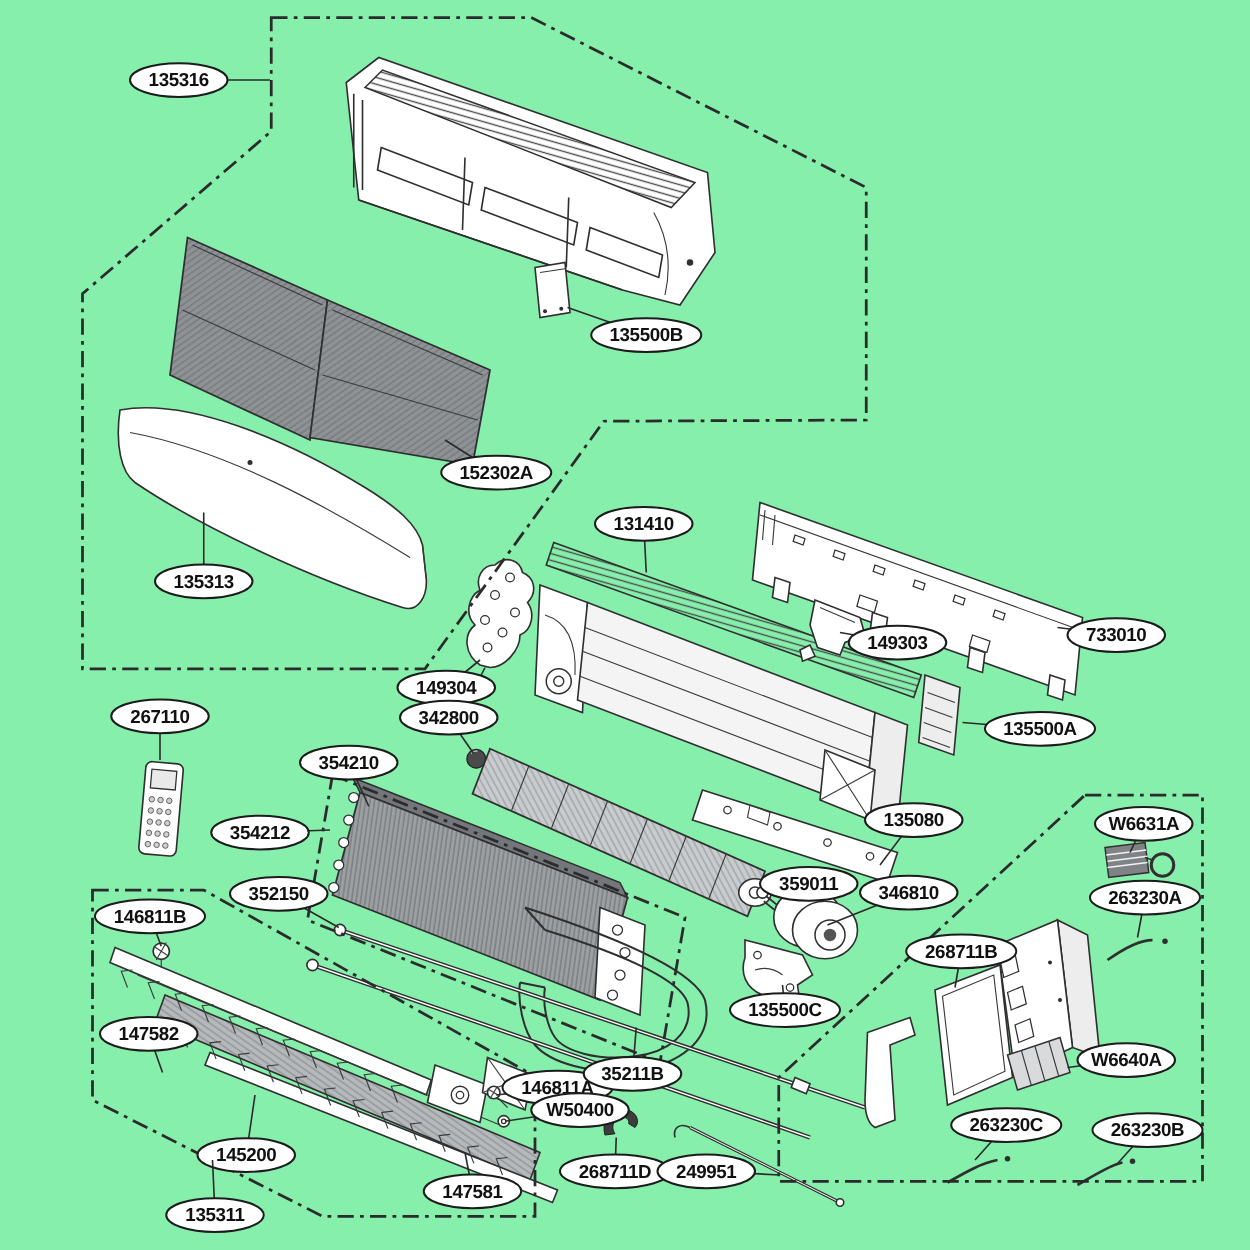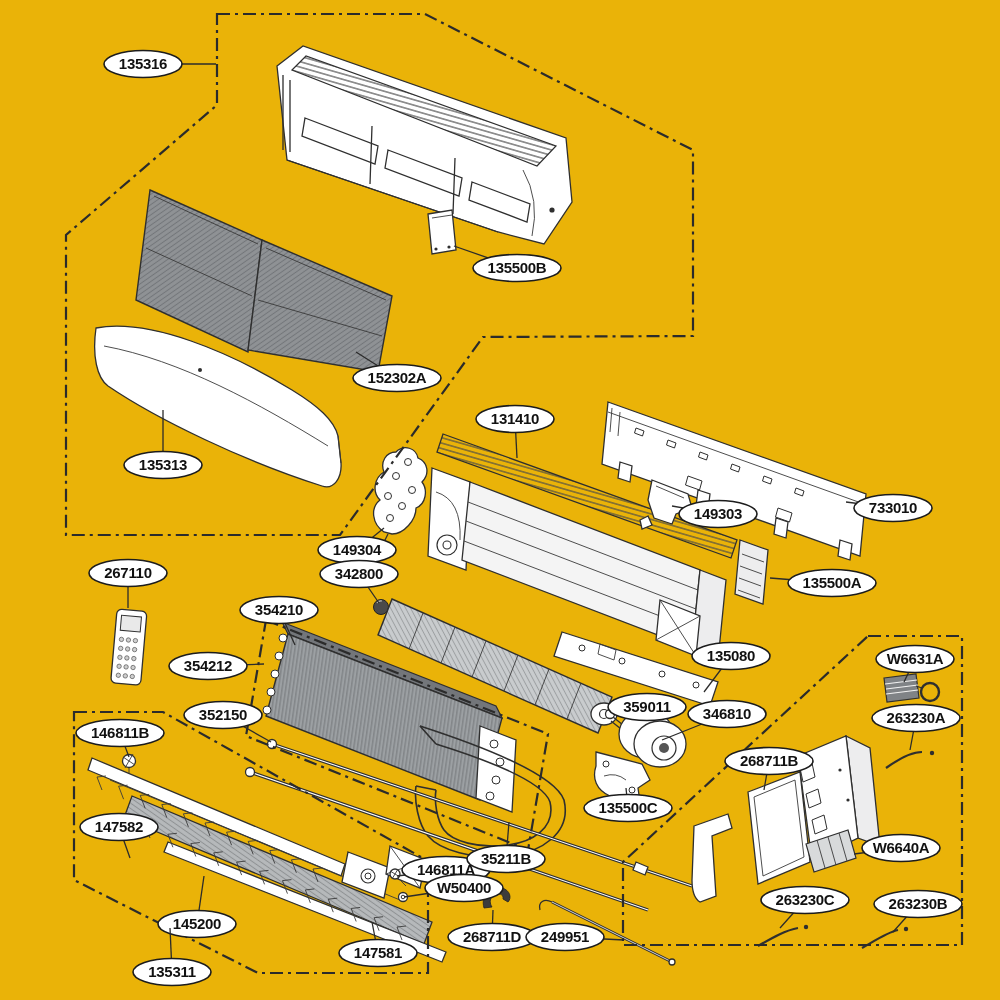--- a/index.html
+++ b/index.html
@@ -1,17 +1,17 @@
 <!DOCTYPE html>
 <html><head>
 <meta charset="utf-8">
 <style>
   html,body{margin:0;padding:0;}
   body{background:#ffffff;font-family:"Liberation Sans",sans-serif;}
-  .stage{width:1000px;height:1000px;position:relative;background:#eab308;overflow:hidden;}
+  .stage{width:1000px;height:1000px;position:relative;background:#86efac;overflow:hidden;}
   svg{display:block;}
   .boundary{fill:none;stroke:#2b2b2b;stroke-width:2.2;stroke-dasharray:13 5 3 5;}
   .leader{stroke:#2b2b2b;stroke-width:1.3;fill:none;}
   .co-ellipse{fill:#ffffff;stroke:#1c1c1c;stroke-width:1.6;}
   .co-text{font-family:"Liberation Sans",sans-serif;font-size:15px;font-weight:bold;fill:#111;letter-spacing:-0.3px;}
   .ln{stroke:#2f2f2f;fill:none;stroke-width:1.3;}
   .lnthin{stroke:#3a3a3a;fill:none;stroke-width:0.9;}
   .white{fill:#ffffff;stroke:#2f2f2f;stroke-width:1.3;}
   .lt{fill:#ededee;stroke:#2f2f2f;stroke-width:1.3;}
 </style>

